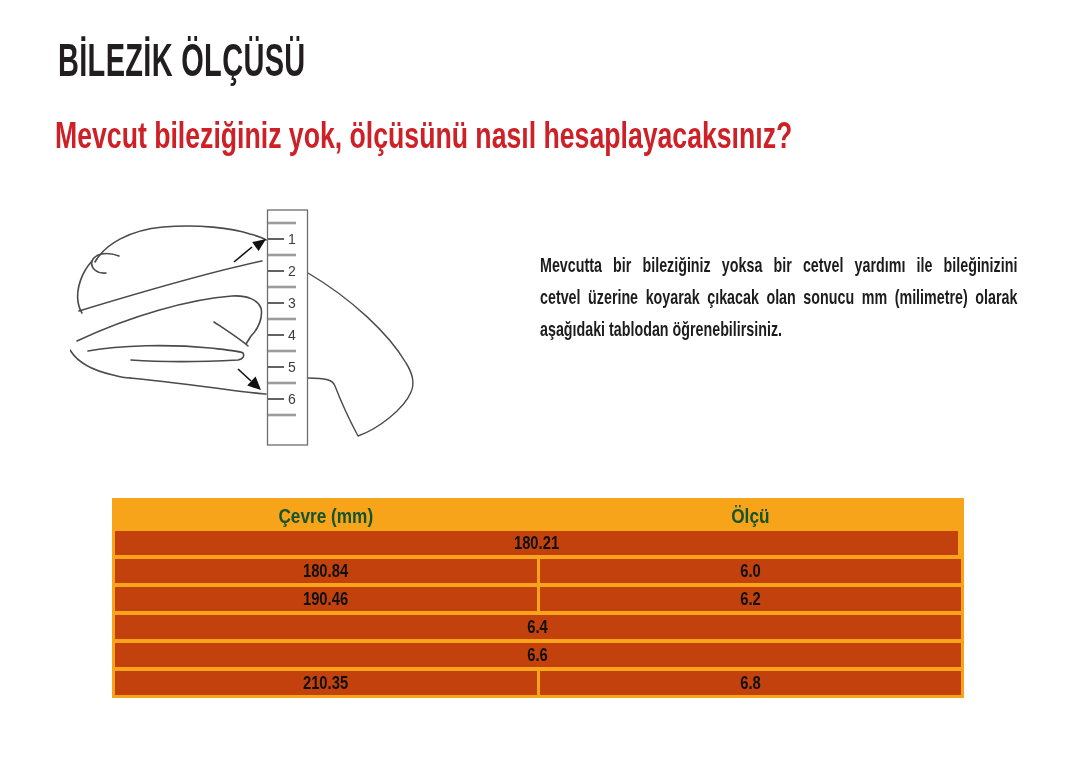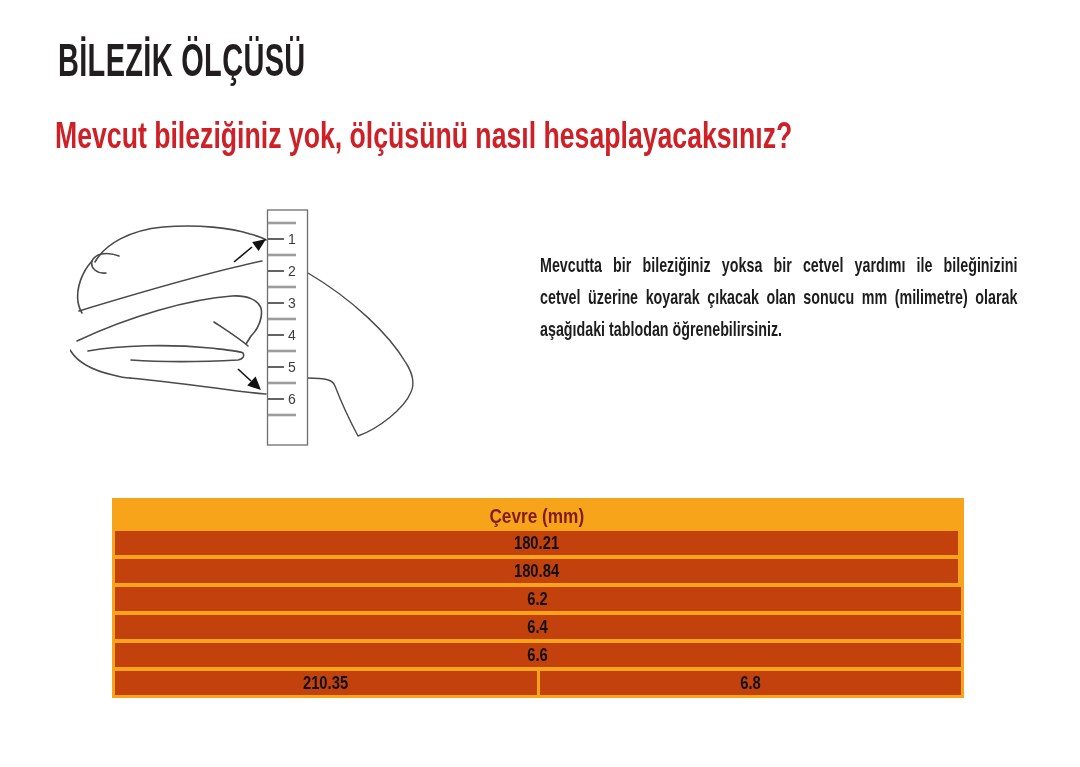--- a/index.html
+++ b/index.html
@@ -38,21 +38,21 @@
     box-sizing:border-box;background:#fff;
   }
   .t-header{display:flex;height:30px;background:var(--accent_orange,#F7A41B);}
   .t-row{display:flex;height:24px;background:#c2410c;}
   .t-row + .t-row{border-top:4px solid var(--accent_orange,#F7A41B);}
   .t-cell{
     flex:1 1 0;display:flex;align-items:center;justify-content:center;
     color:#111;overflow:hidden;
   }
   .t-cell.first{border-right:3px solid var(--accent_orange,#F7A41B);}
-  .t-header .t-cell{font-size:21px;font-weight:bold;color:#7f1d1d;}
+  .t-header .t-cell{font-size:21px;font-weight:bold;color:#14532d;}
   .t-row .t-cell{font-size:18px;font-weight:bold;}
   .cond{display:inline-block;transform:scaleX(0.82);white-space:nowrap;}
   svg text{font-family:"Liberation Sans",sans-serif;}
 </style>
 </head>
 <body>
 
 <div class="canvas">
 
   <div class="page-title">BİLEZİK ÖLÇÜSÜ</div>
@@ -116,32 +116,41 @@
     <div class="line">Mevcutta bir bileziğiniz yoksa bir cetvel yardımı ile bileğinizini</div>
     <div class="line">cetvel üzerine koyarak çıkacak olan sonucu mm (milimetre) olarak</div>
     <div class="line last">aşağıdaki tablodan öğrenebilirsiniz.</div>
   </div>
 
   <div class="size-table">
     <div class="t-header">
       <div class="t-cell first">
         <span class="cond">Çevre (mm)</span>
       </div>
+      <div class="t-cell">
+        <span class="cond">Ölçü</span>
+      </div>
     </div>
     <div class="t-row">
       <div class="t-cell first">
           <span class="cond">180.21</span>
         </div>
     </div>
     <div class="t-row">
       <div class="t-cell first">
           <span class="cond">180.84</span>
         </div>
+      <div class="t-cell">
+          <span class="cond">6.0</span>
+        </div>
     </div>
     <div class="t-row">
+      <div class="t-cell first">
+          <span class="cond">190.46</span>
+        </div>
       <div class="t-cell">
           <span class="cond">6.2</span>
         </div>
     </div>
     <div class="t-row">
       <div class="t-cell">
           <span class="cond">6.4</span>
         </div>
     </div>
     <div class="t-row">

